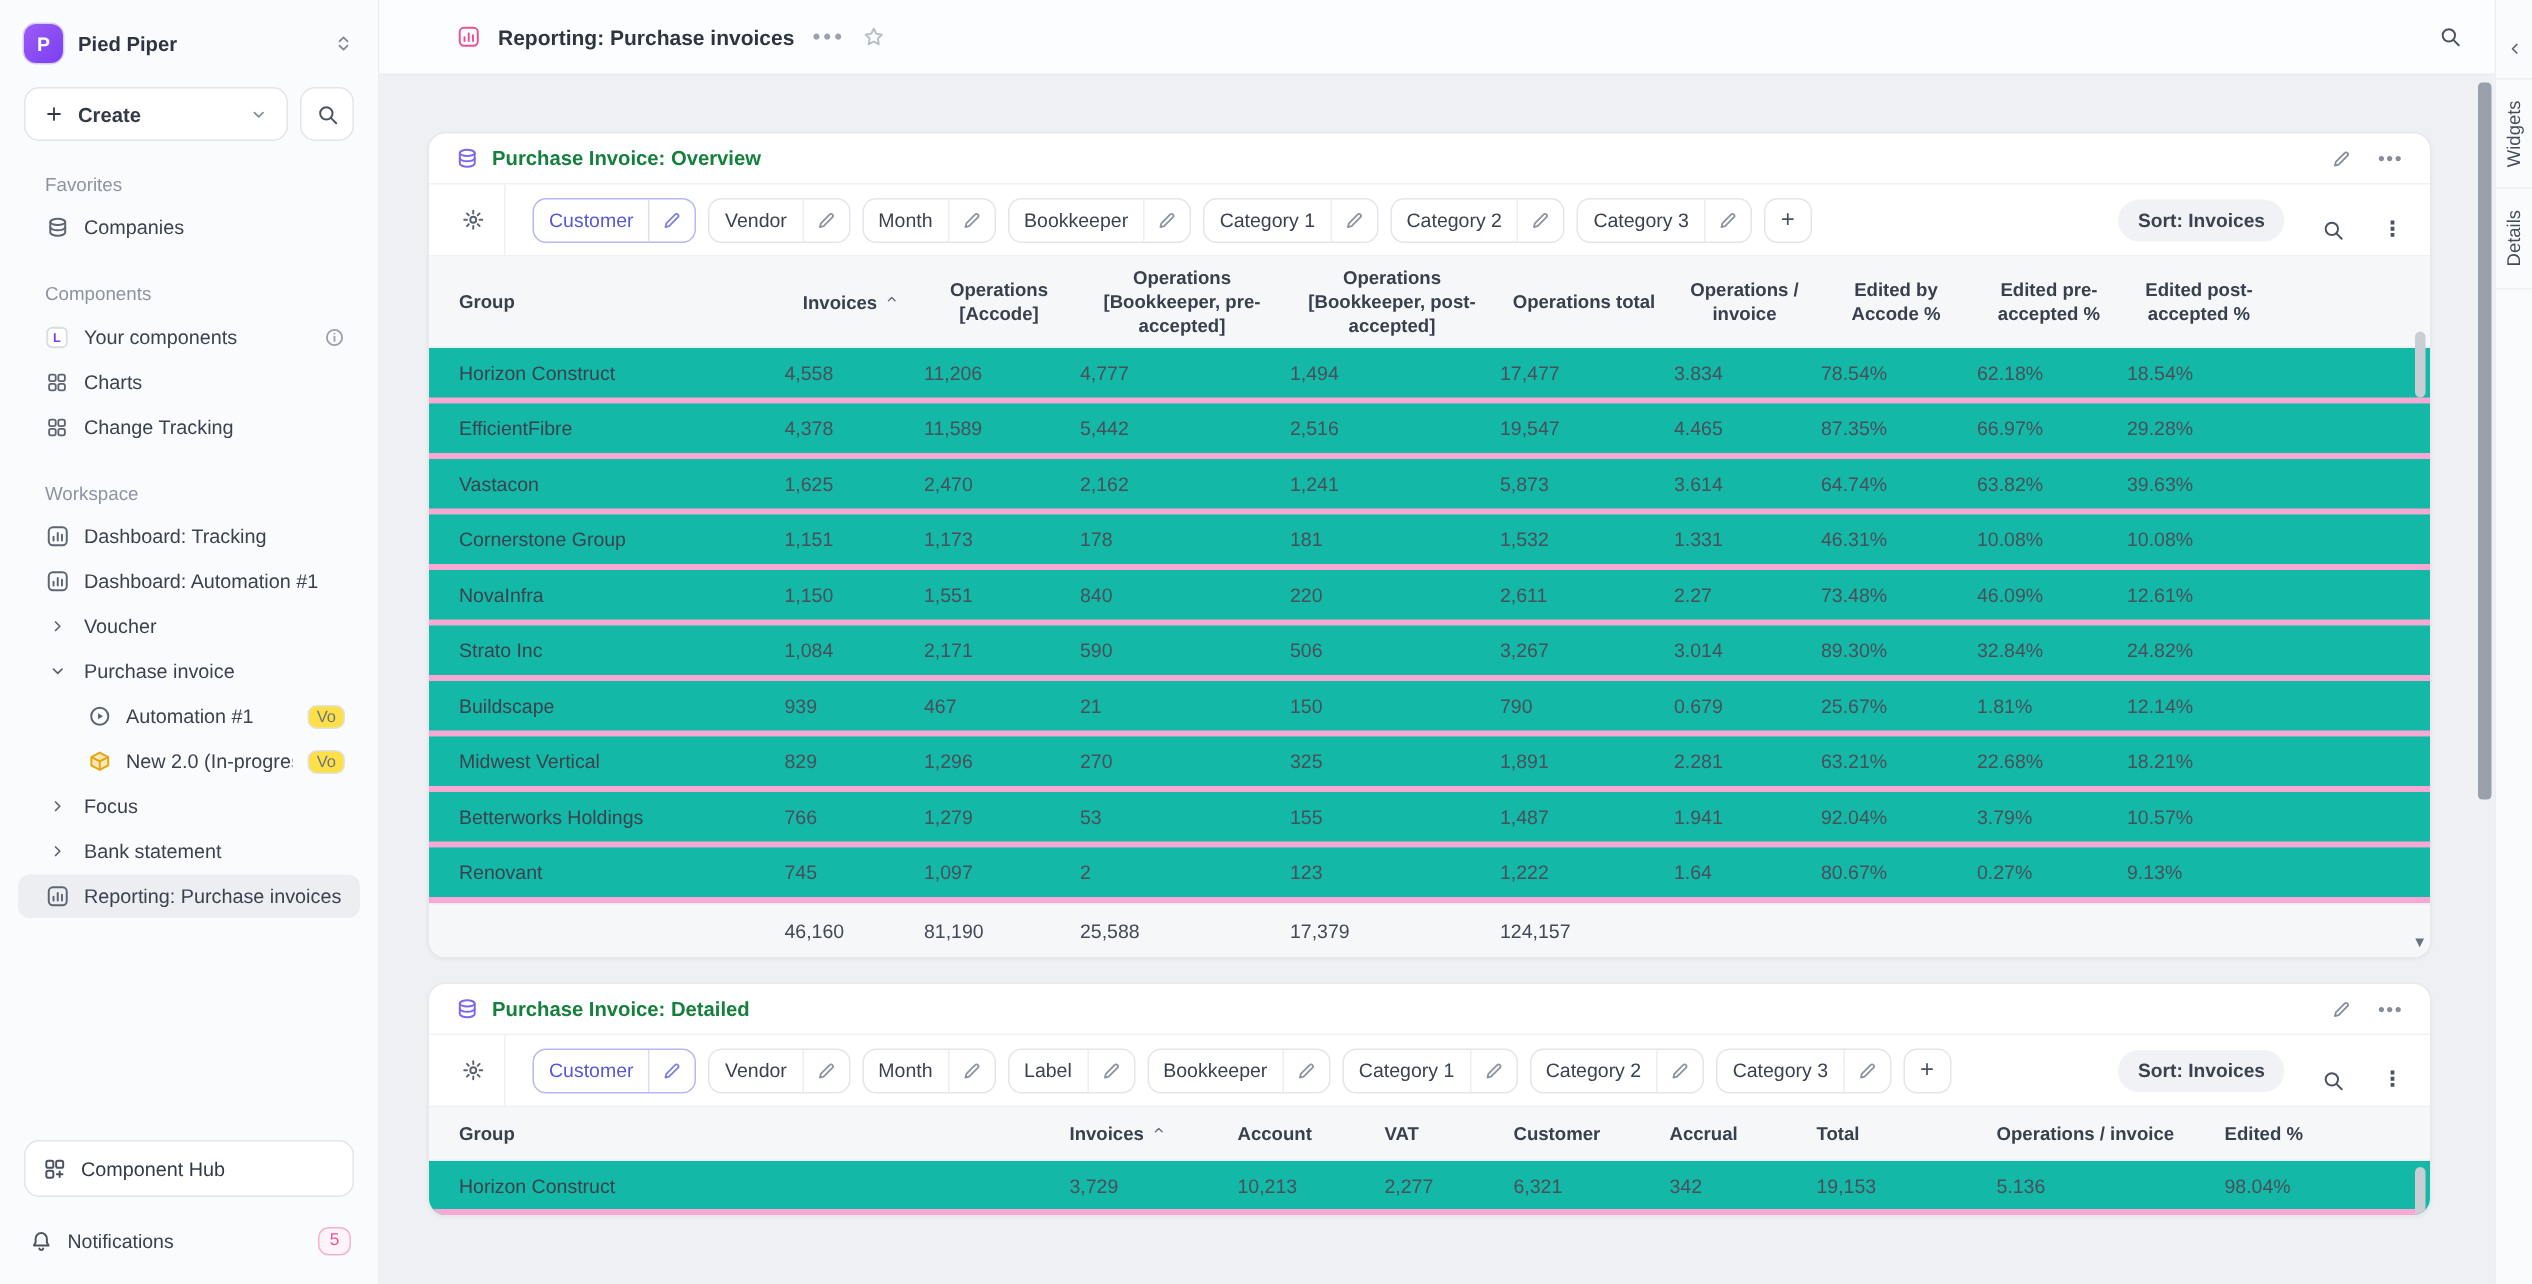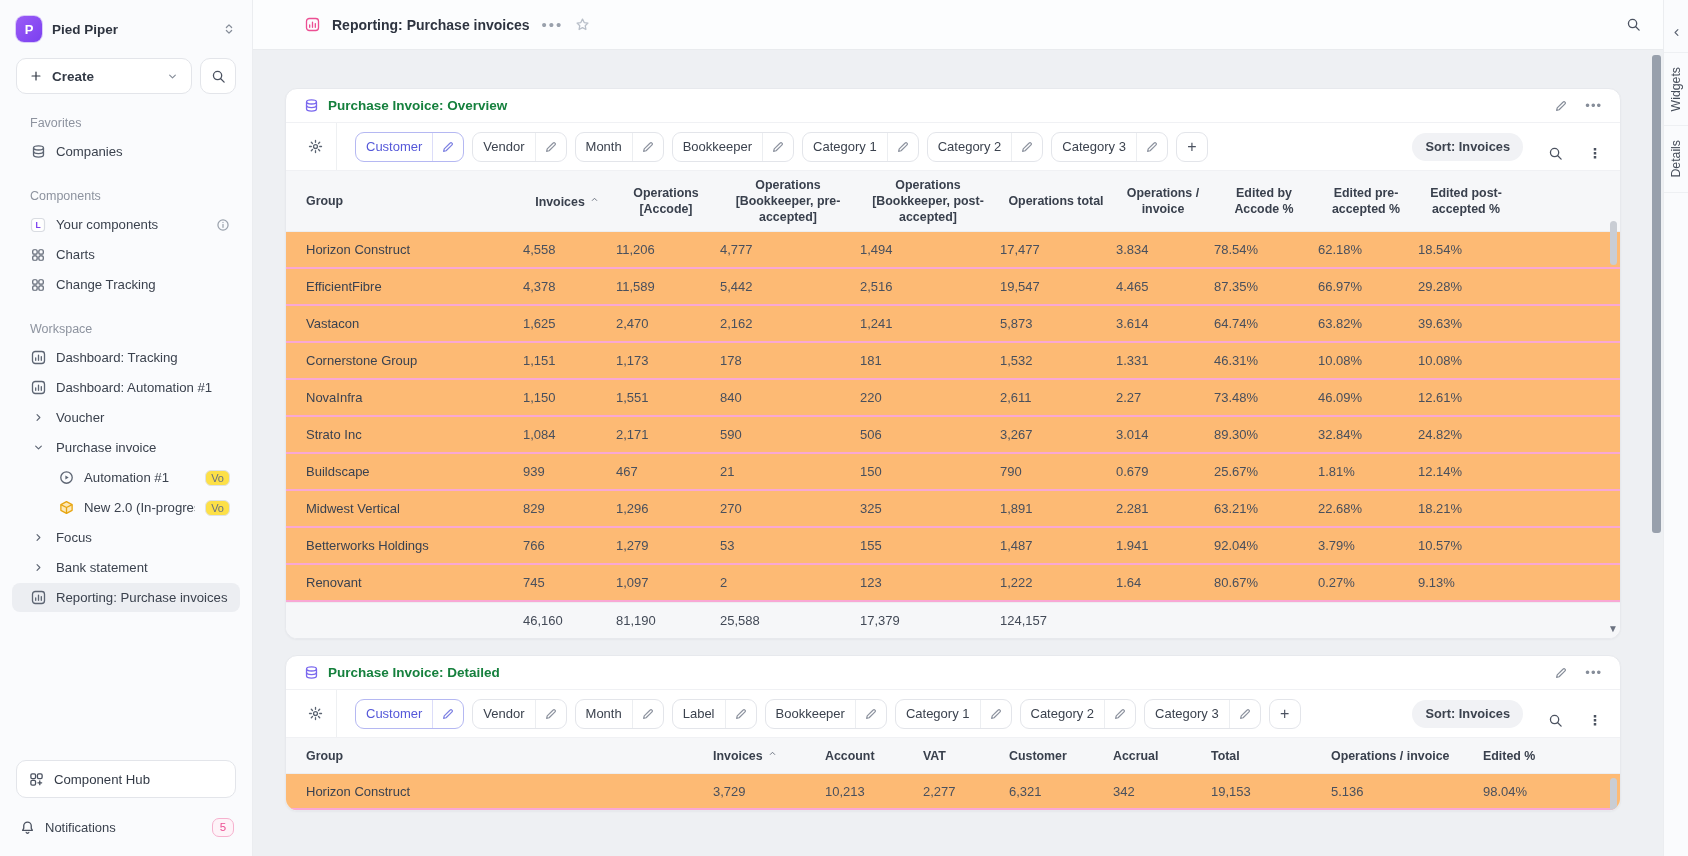--- a/index.html
+++ b/index.html
@@ -65,21 +65,21 @@
   .tr { display:grid; align-items:center; }
   .t1 .tr { grid-template-columns:235px 93px 104px 140px 140px 116px 98px 104px 100px 100px 1fr; }
   .t2 .tr { grid-template-columns:425px 112px 98px 86px 104px 98px 120px 152px 115px 1fr; }
   .th-row { background:#f6f7f9; min-height:46px; border-bottom:1px solid #eceef1; }
   .t2 .th-row { min-height:36px; }
   .th { font-size:12.4px; font-weight:700; color:#39404d; text-align:center; line-height:1.3; padding:6px 6px; cursor:pointer; }
   .th.first { text-align:left; padding-left:20px; }
   .t2 .th { text-align:left; padding-left:2px; }
   .t2 .th.first { padding-left:20px; }
   .sort-caret { color:#6b7280; margin-left:4px; vertical-align:1px; }
-  .row { height:37px; border-bottom:2px solid #f9a8d4; background:#fdba74; }
+  .row { height:37px; border-bottom:4px solid #f9a8d4; background:#14b8a6; }
   .t2 .row { height:36px; }
   .td { font-size:13px; color:#49505d; padding-left:2px; white-space:nowrap; }
   .td.first { color:#3a4250; padding-left:20px; }
   .totals { height:36px; background:#f6f7f9; border-top:1px solid #eceef1; }
   .totals .td { color:#434a57; }
   .tbl-thumb { position:absolute; right:3px; top:4px; width:7px; height:44px; background:#c9cdd4; border-radius:4px; }
   .tbl-down { position:absolute; right:2px; bottom:4px; color:#6b7280; font-size:10px; }
 
   
   .rail { width:25px; min-width:25px; background:#fafbfd; border-left:1px solid #ebedf0; display:flex; flex-direction:column; align-items:center; padding-top:12px; }

